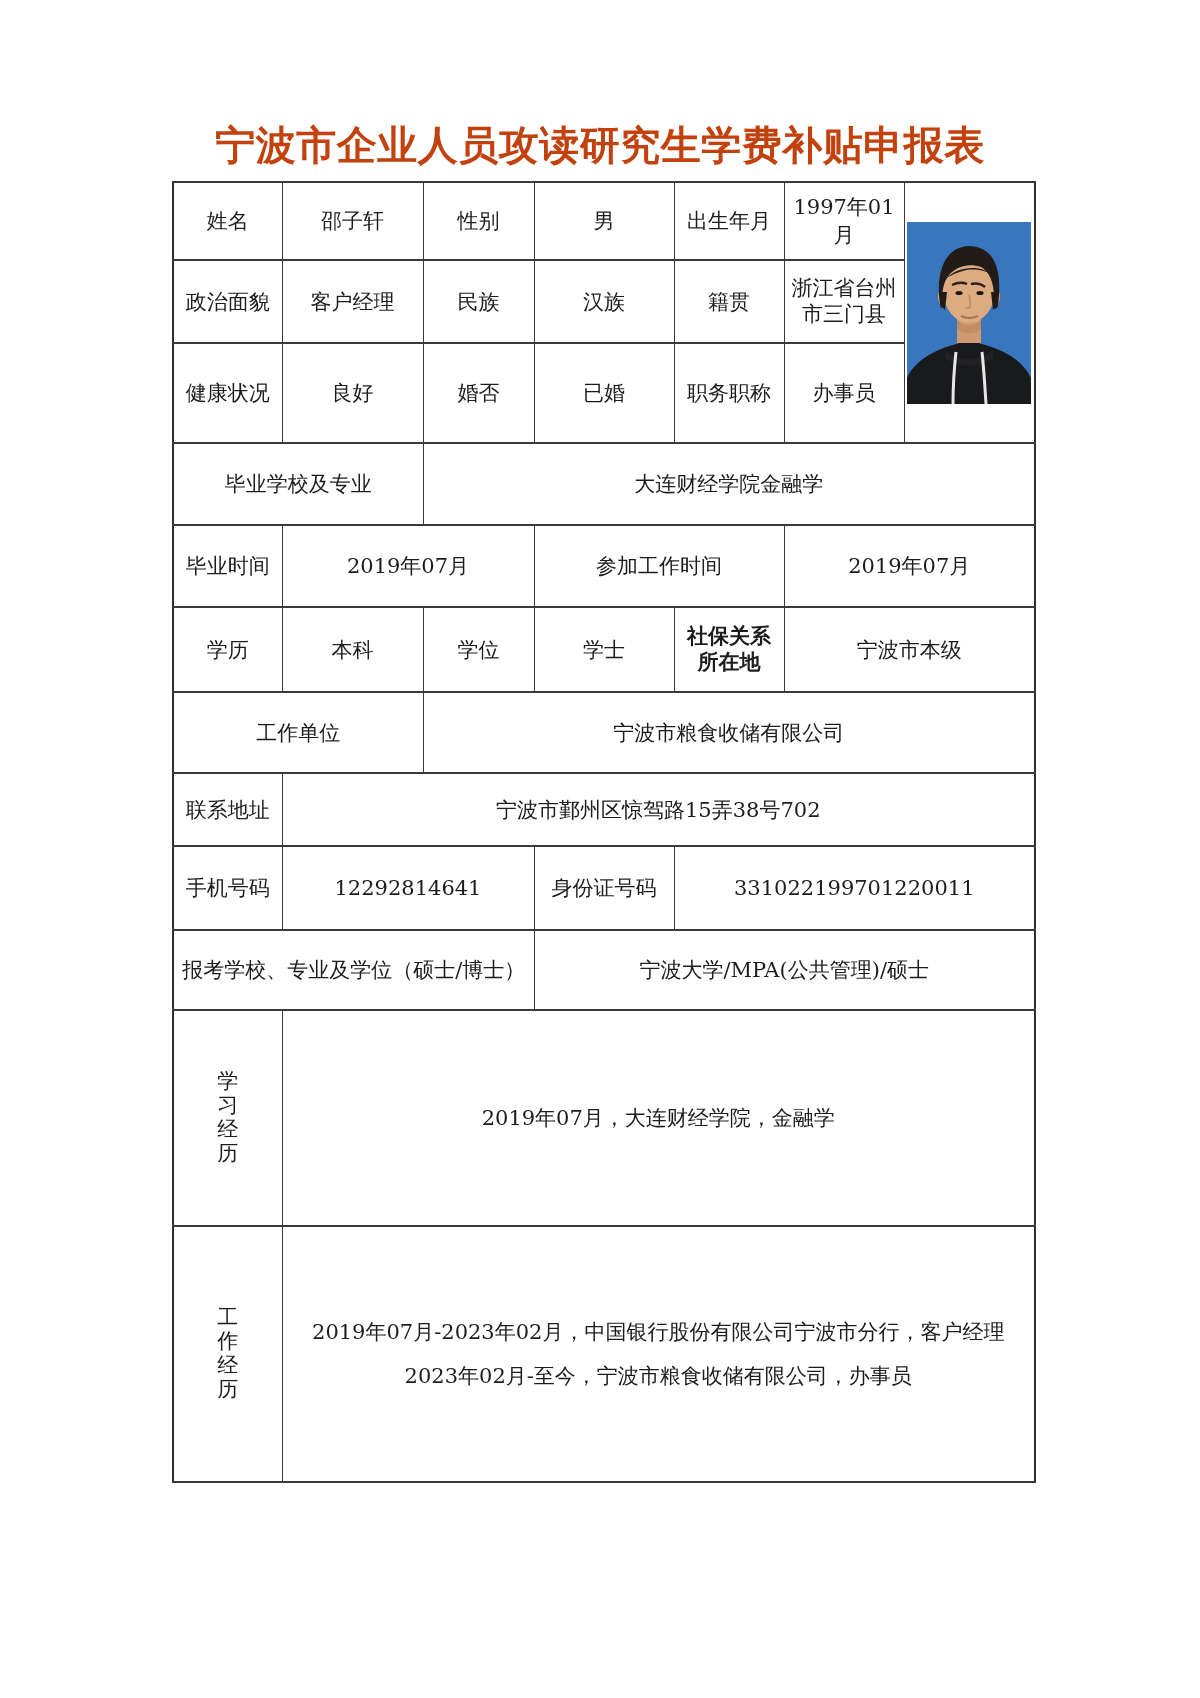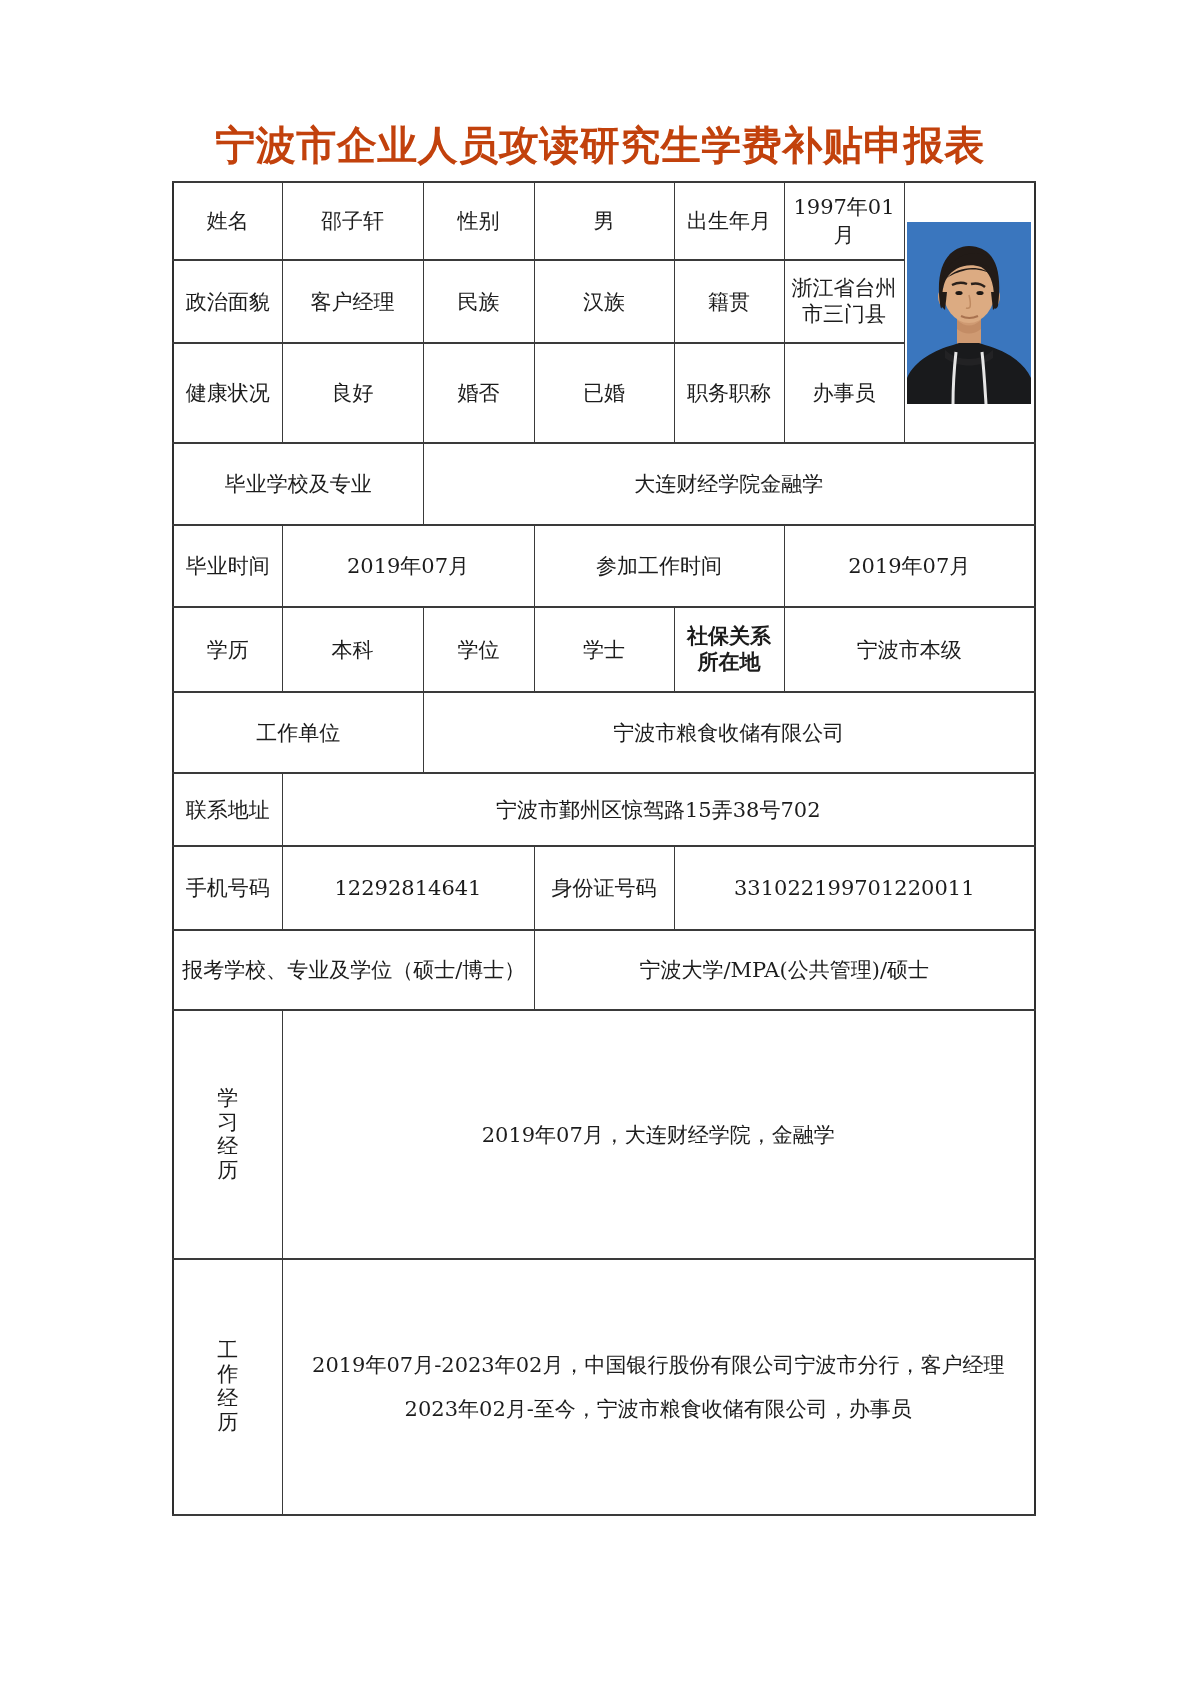--- a/index.html
+++ b/index.html
@@ -162,21 +162,21 @@
       <td colspan="2">12292814641</td>
       <td>身份证号码</td>
       <td colspan="3">331022199701220011</td>
     </tr>
 
     <tr style="height:80px">
       <td colspan="3">报考学校、专业及学位（硕士/博士）</td>
       <td colspan="4">宁波大学/MPA(公共管理)/硕士</td>
     </tr>
 
-    <tr style="height:249px">
+    <tr style="height:216px">
       <td class="vert">
         <span class="vtxt">学习经历</span>
       </td>
       <td colspan="6" class="leftcell">2019年07月，大连财经学院，金融学</td>
     </tr>
 
     <tr style="height:256px">
       <td class="vert">
         <span class="vtxt">工作经历</span>
       </td>

